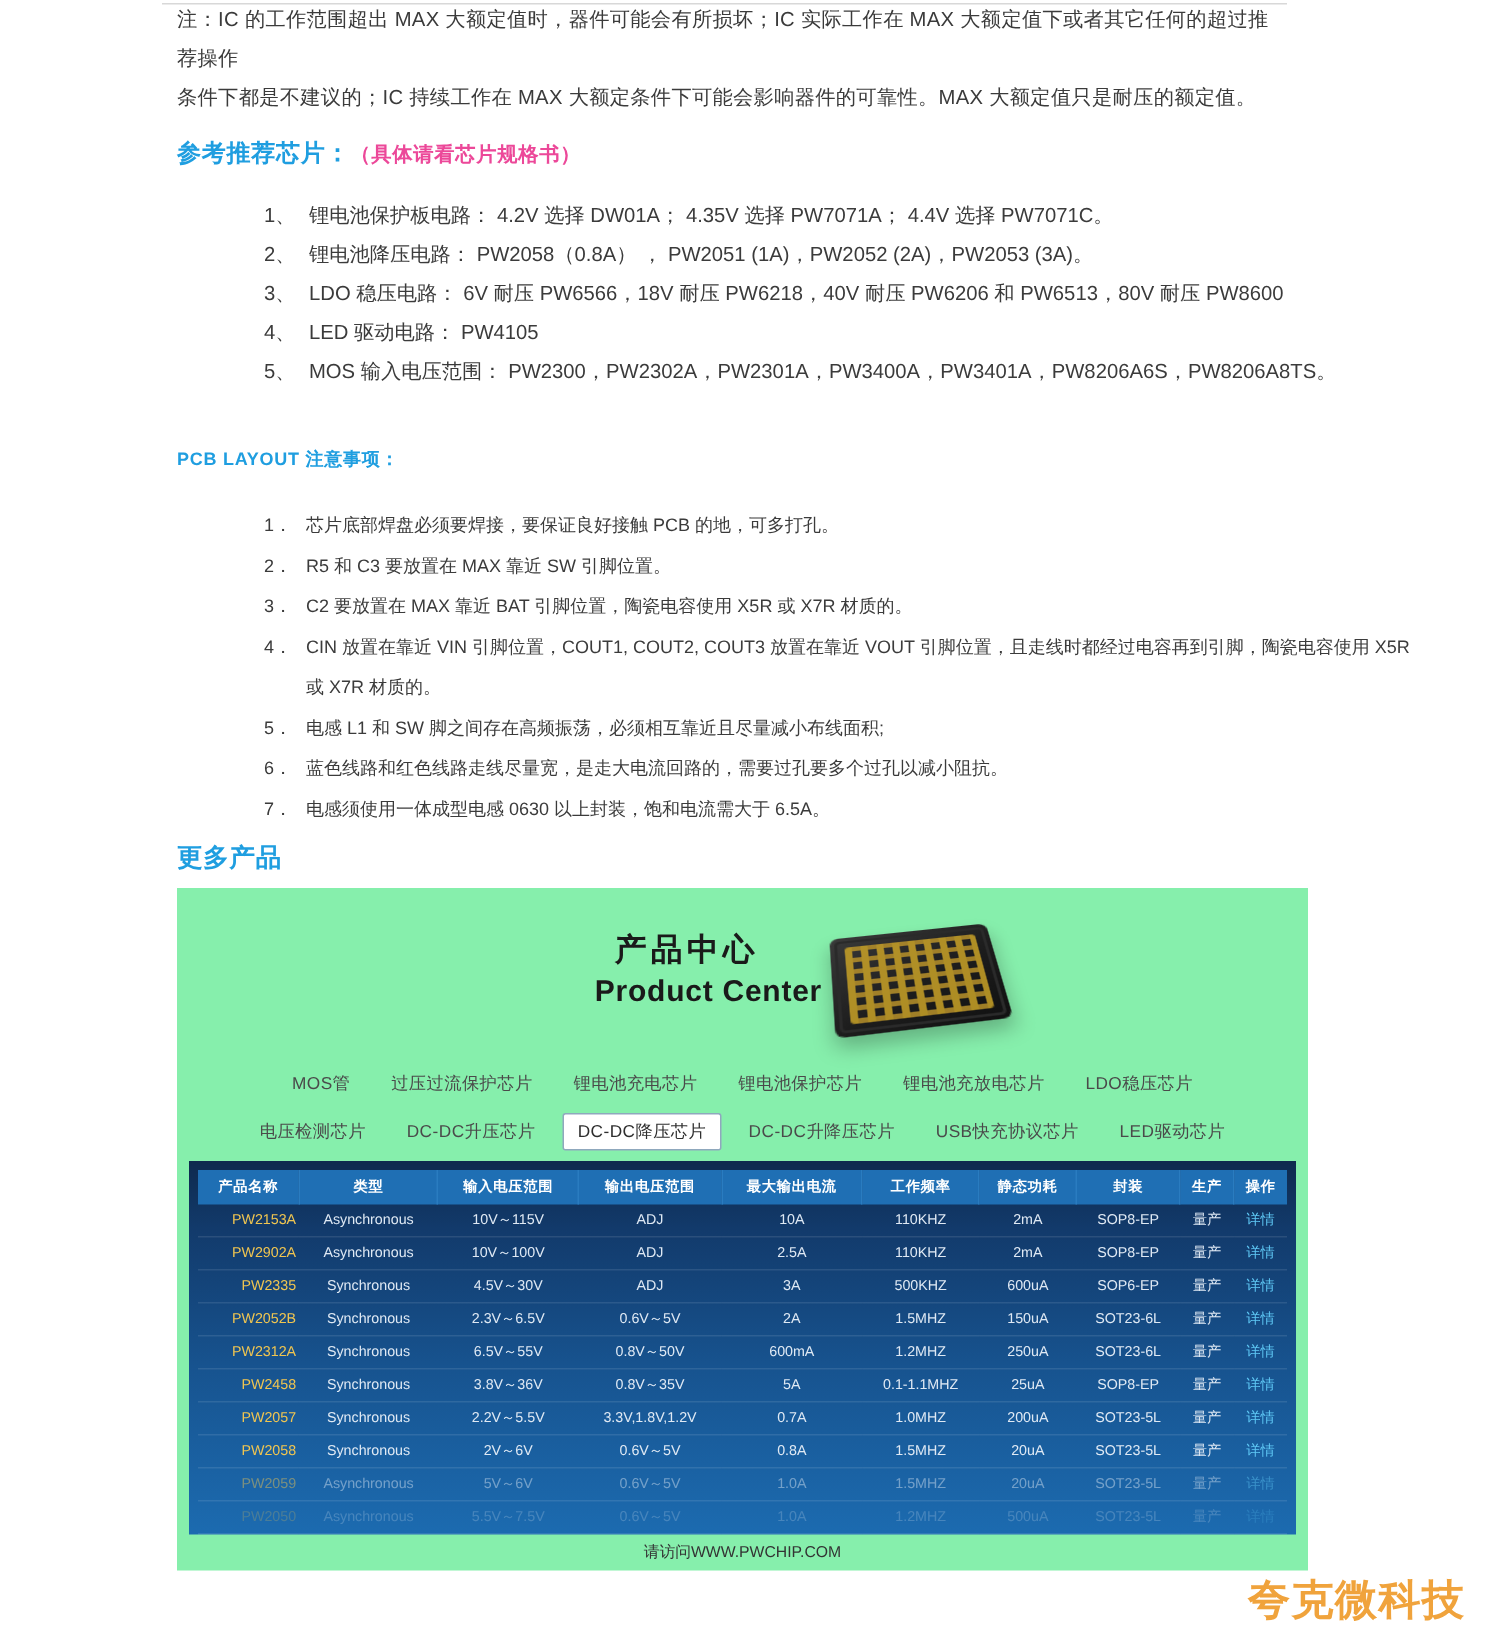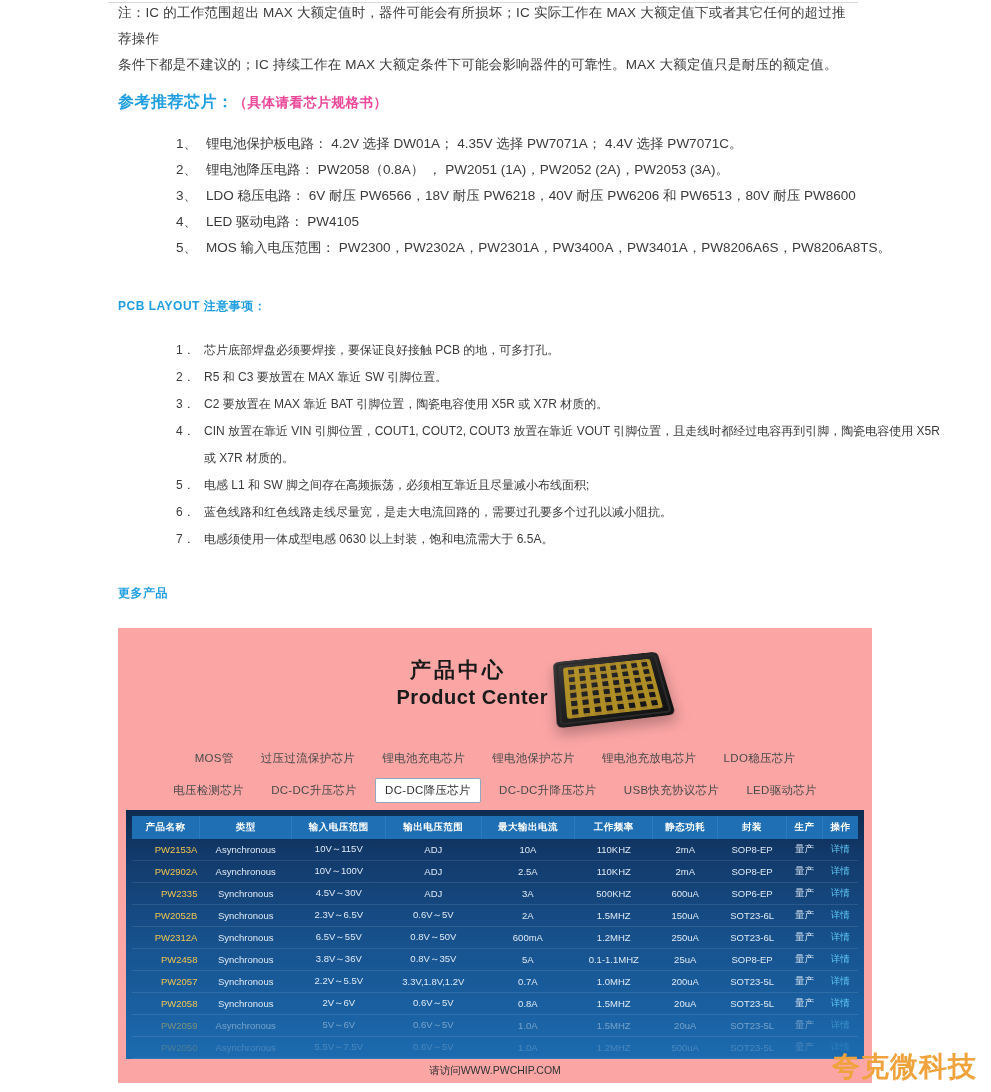--- a/index.html
+++ b/index.html
@@ -47,21 +47,21 @@
     font-size: 16px;
     letter-spacing: 0.5px;
   }
   .sec-head .sub {
     color: #ec4899;
     font-size: 13.5px;
     font-weight: bold;
   }
   #chip-head { left: 118px; top: 92px; }
   #pcb-head  { left: 118px; top: 298px; font-size: 12px; }
-  #more-head { left: 118px; top: 585px; font-size: 12px; }
+  #more-head { left: 118px; top: 560px; font-size: 17px; }
 
   .list {
     position: absolute;
     left: 128px;
     width: 800px;
     font-size: 13.5px;
     color: #3b3b3b;
     margin-left: 48px;
   }
   #chip-list { top: 131px; }
@@ -80,24 +80,24 @@
     line-height: 27px;
     white-space: normal;
   }
   #pcb-list .num { width: 28px; }
   #pcb-list .item .ind { display: inline-block; }
 
   
   .product-img {
     position: absolute;
     left: 118px;
-    top: 628px;
+    top: 592px;
     width: 754px;
     height: 455px;
-    background: #fca5a5;
+    background: #86efac;
     overflow: hidden;
   }
   .pc-title {
     position: absolute;
     left: 250px;
     top: 28px;
     text-align: center;
     width: 180px;
   }
   .pc-title .cn {

